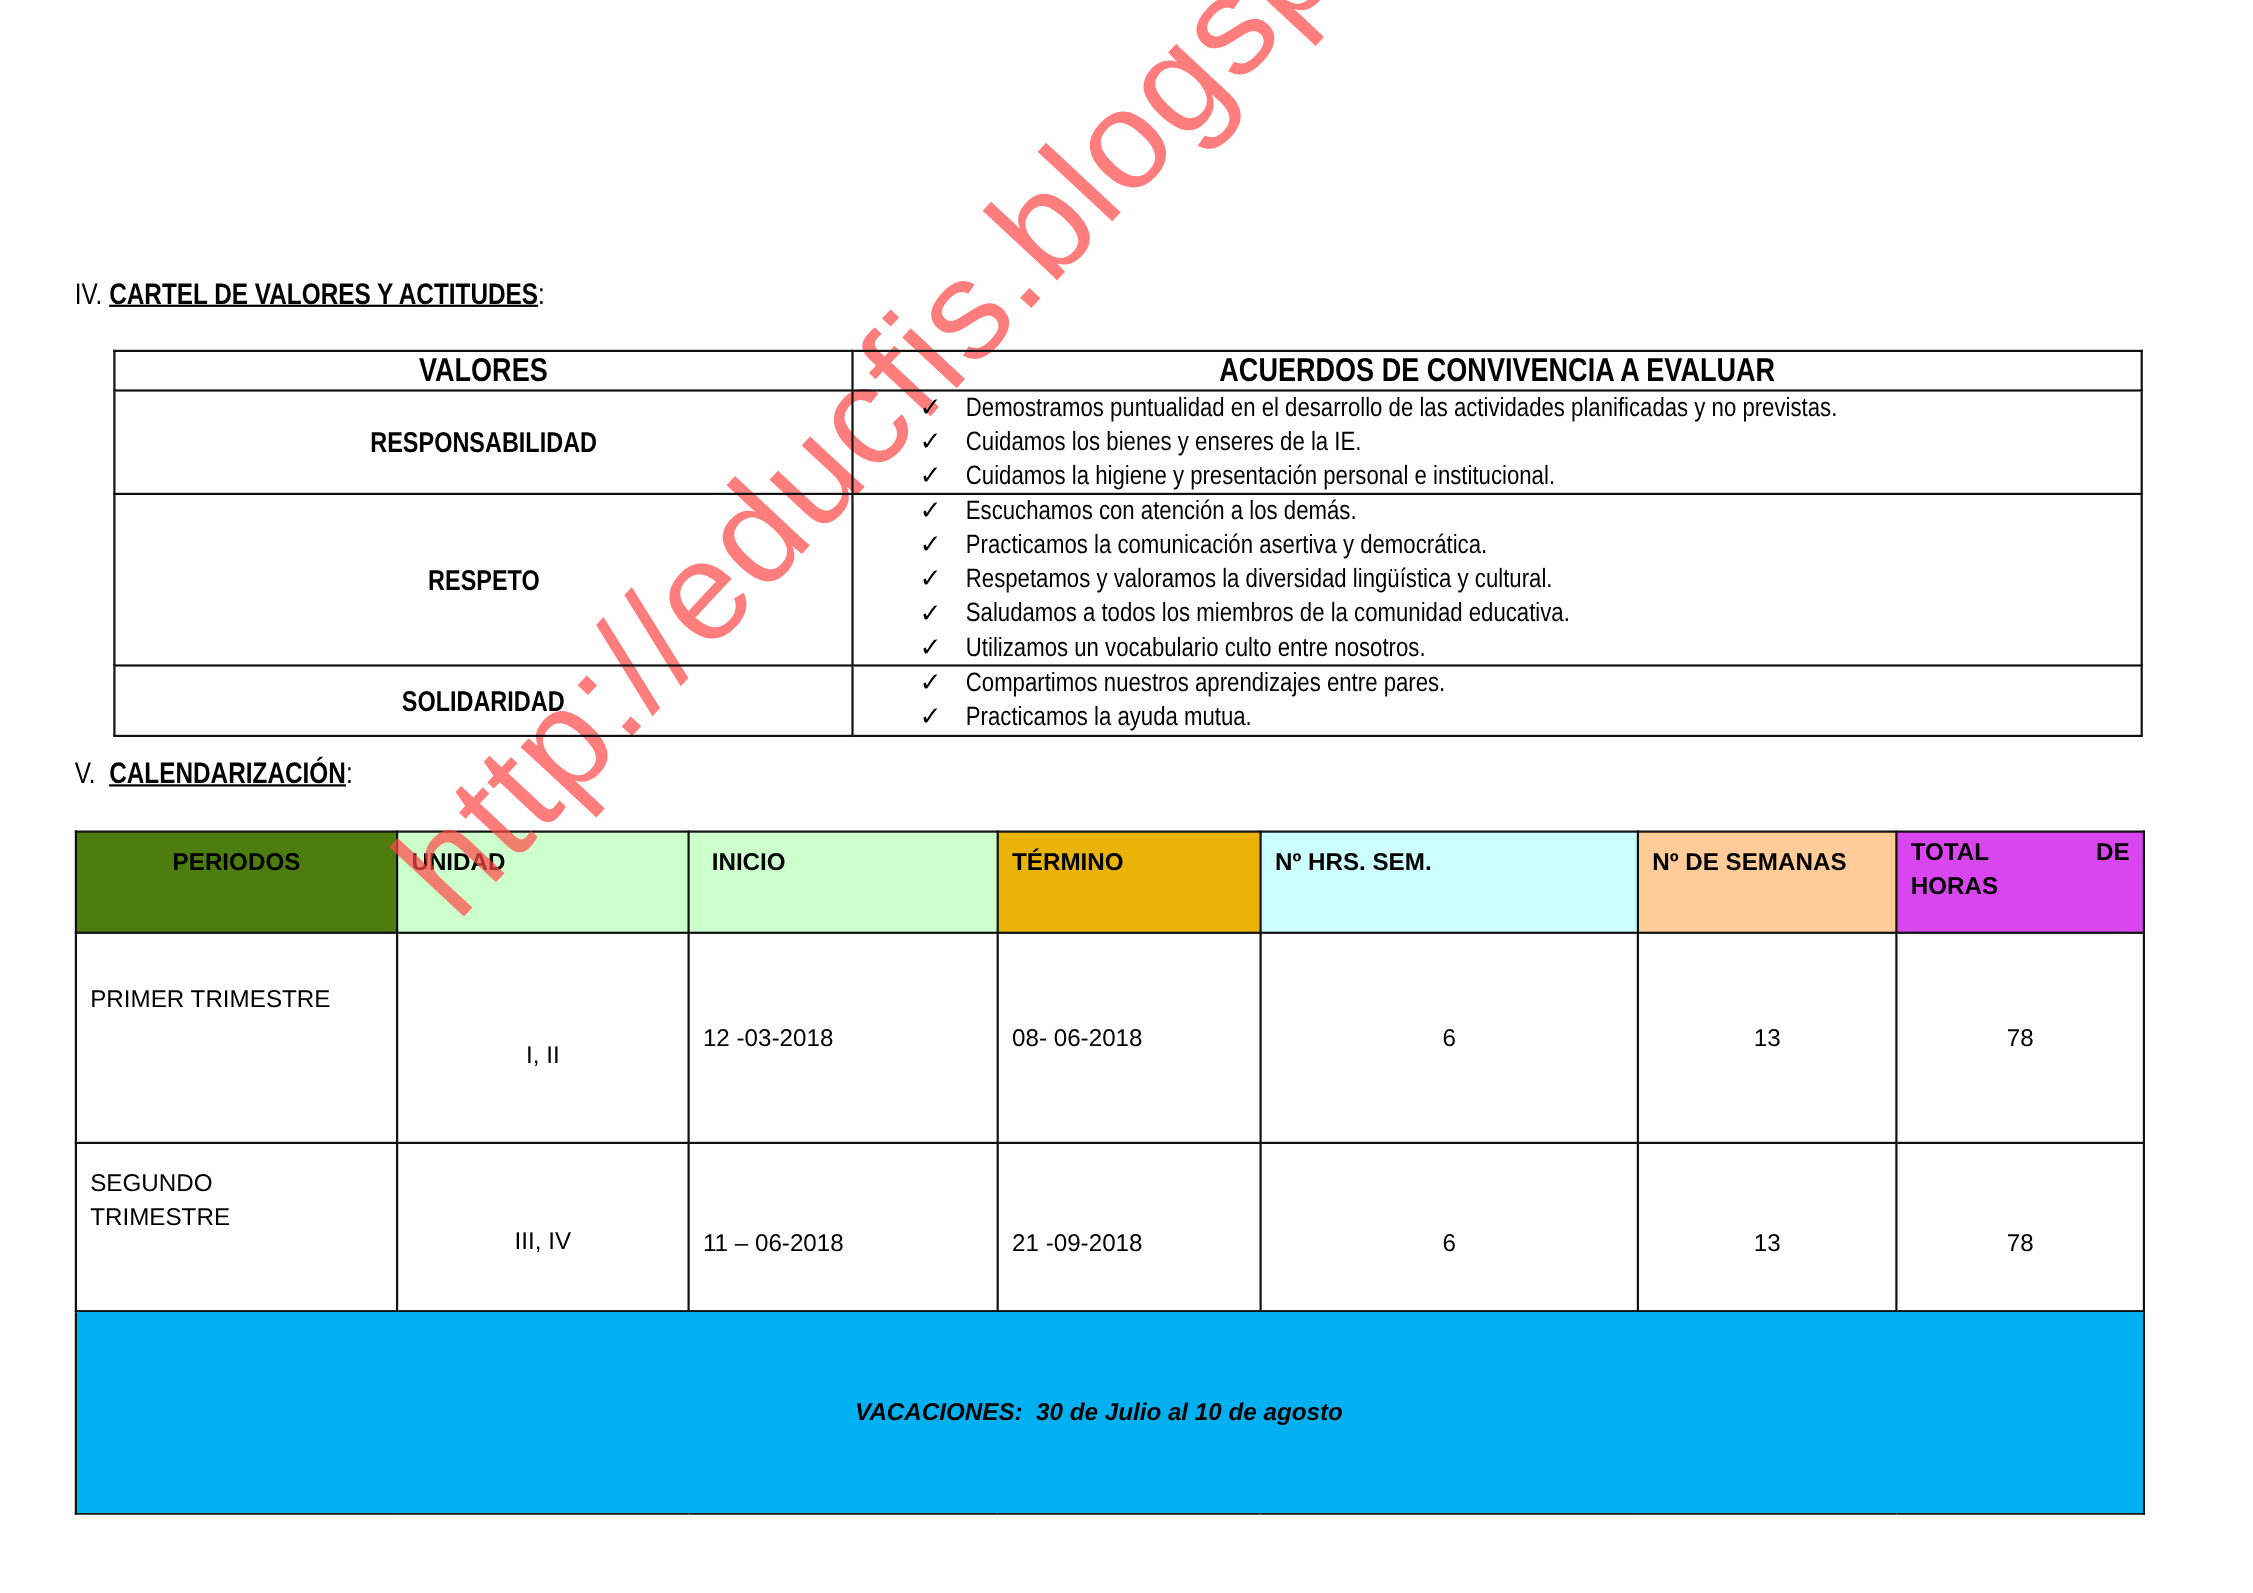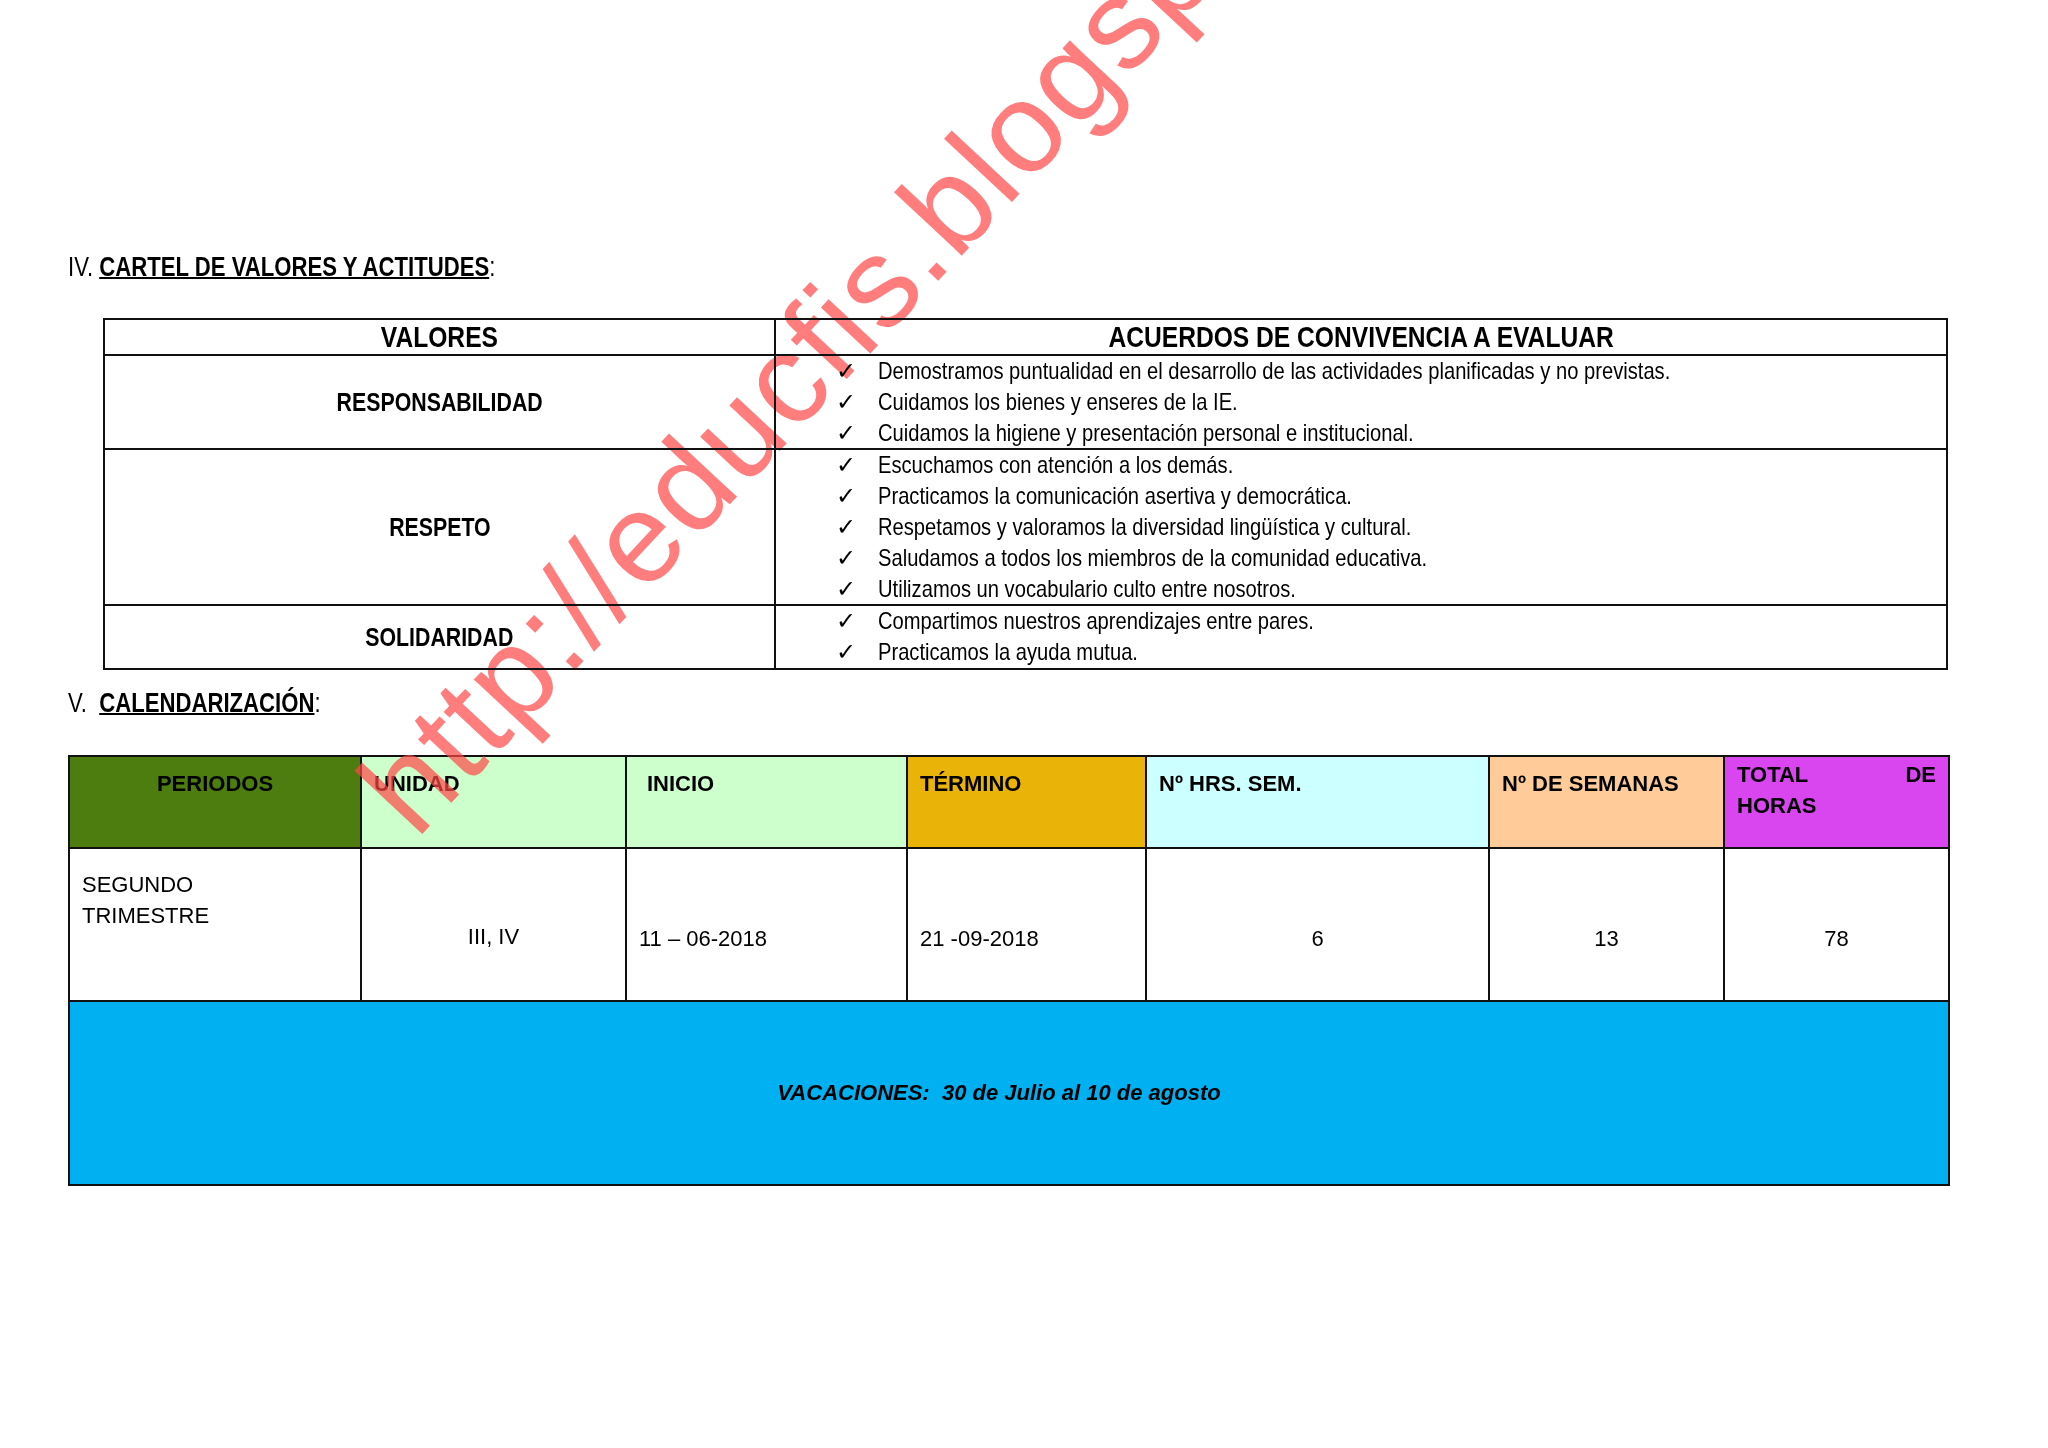--- a/index.html
+++ b/index.html
@@ -100,20 +100,29 @@
     <th style="background:#ccffff;">Nº HRS. SEM.</th>
     <th style="background:#ffcc99;">Nº DE SEMANAS</th>
     <th style="background:#d946ef;padding-top:2px;line-height:31px;">
       <div style="display:flex;justify-content:space-between;">
             <span>TOTAL</span>
             <span>DE</span>
           </div>
       <div>HORAS</div>
     </th>
   </tr>
+  <tr class="row1">
+    <td style="padding:0 12px;vertical-align:top;padding-top:46px;">PRIMER TRIMESTRE</td>
+    <td style="text-align:center;padding-top:32px;">I, II</td>
+    <td style="padding-left:12px;">12 -03-2018</td>
+    <td style="padding-left:12px;">08- 06-2018</td>
+    <td style="text-align:center;">6</td>
+    <td style="text-align:center;">13</td>
+    <td style="text-align:center;">78</td>
+  </tr>
   <tr class="row2">
     <td style="padding:0 12px;vertical-align:top;padding-top:20px;line-height:31px;">
       <div>SEGUNDO</div>
       <div>TRIMESTRE</div>
     </td>
     <td style="text-align:center;padding-top:26px;">III,  IV</td>
     <td style="padding-left:12px;padding-top:30px;">11 – 06-2018</td>
     <td style="padding-left:12px;padding-top:30px;">21 -09-2018</td>
     <td style="text-align:center;padding-top:30px;">6</td>
     <td style="text-align:center;padding-top:30px;">13</td>

